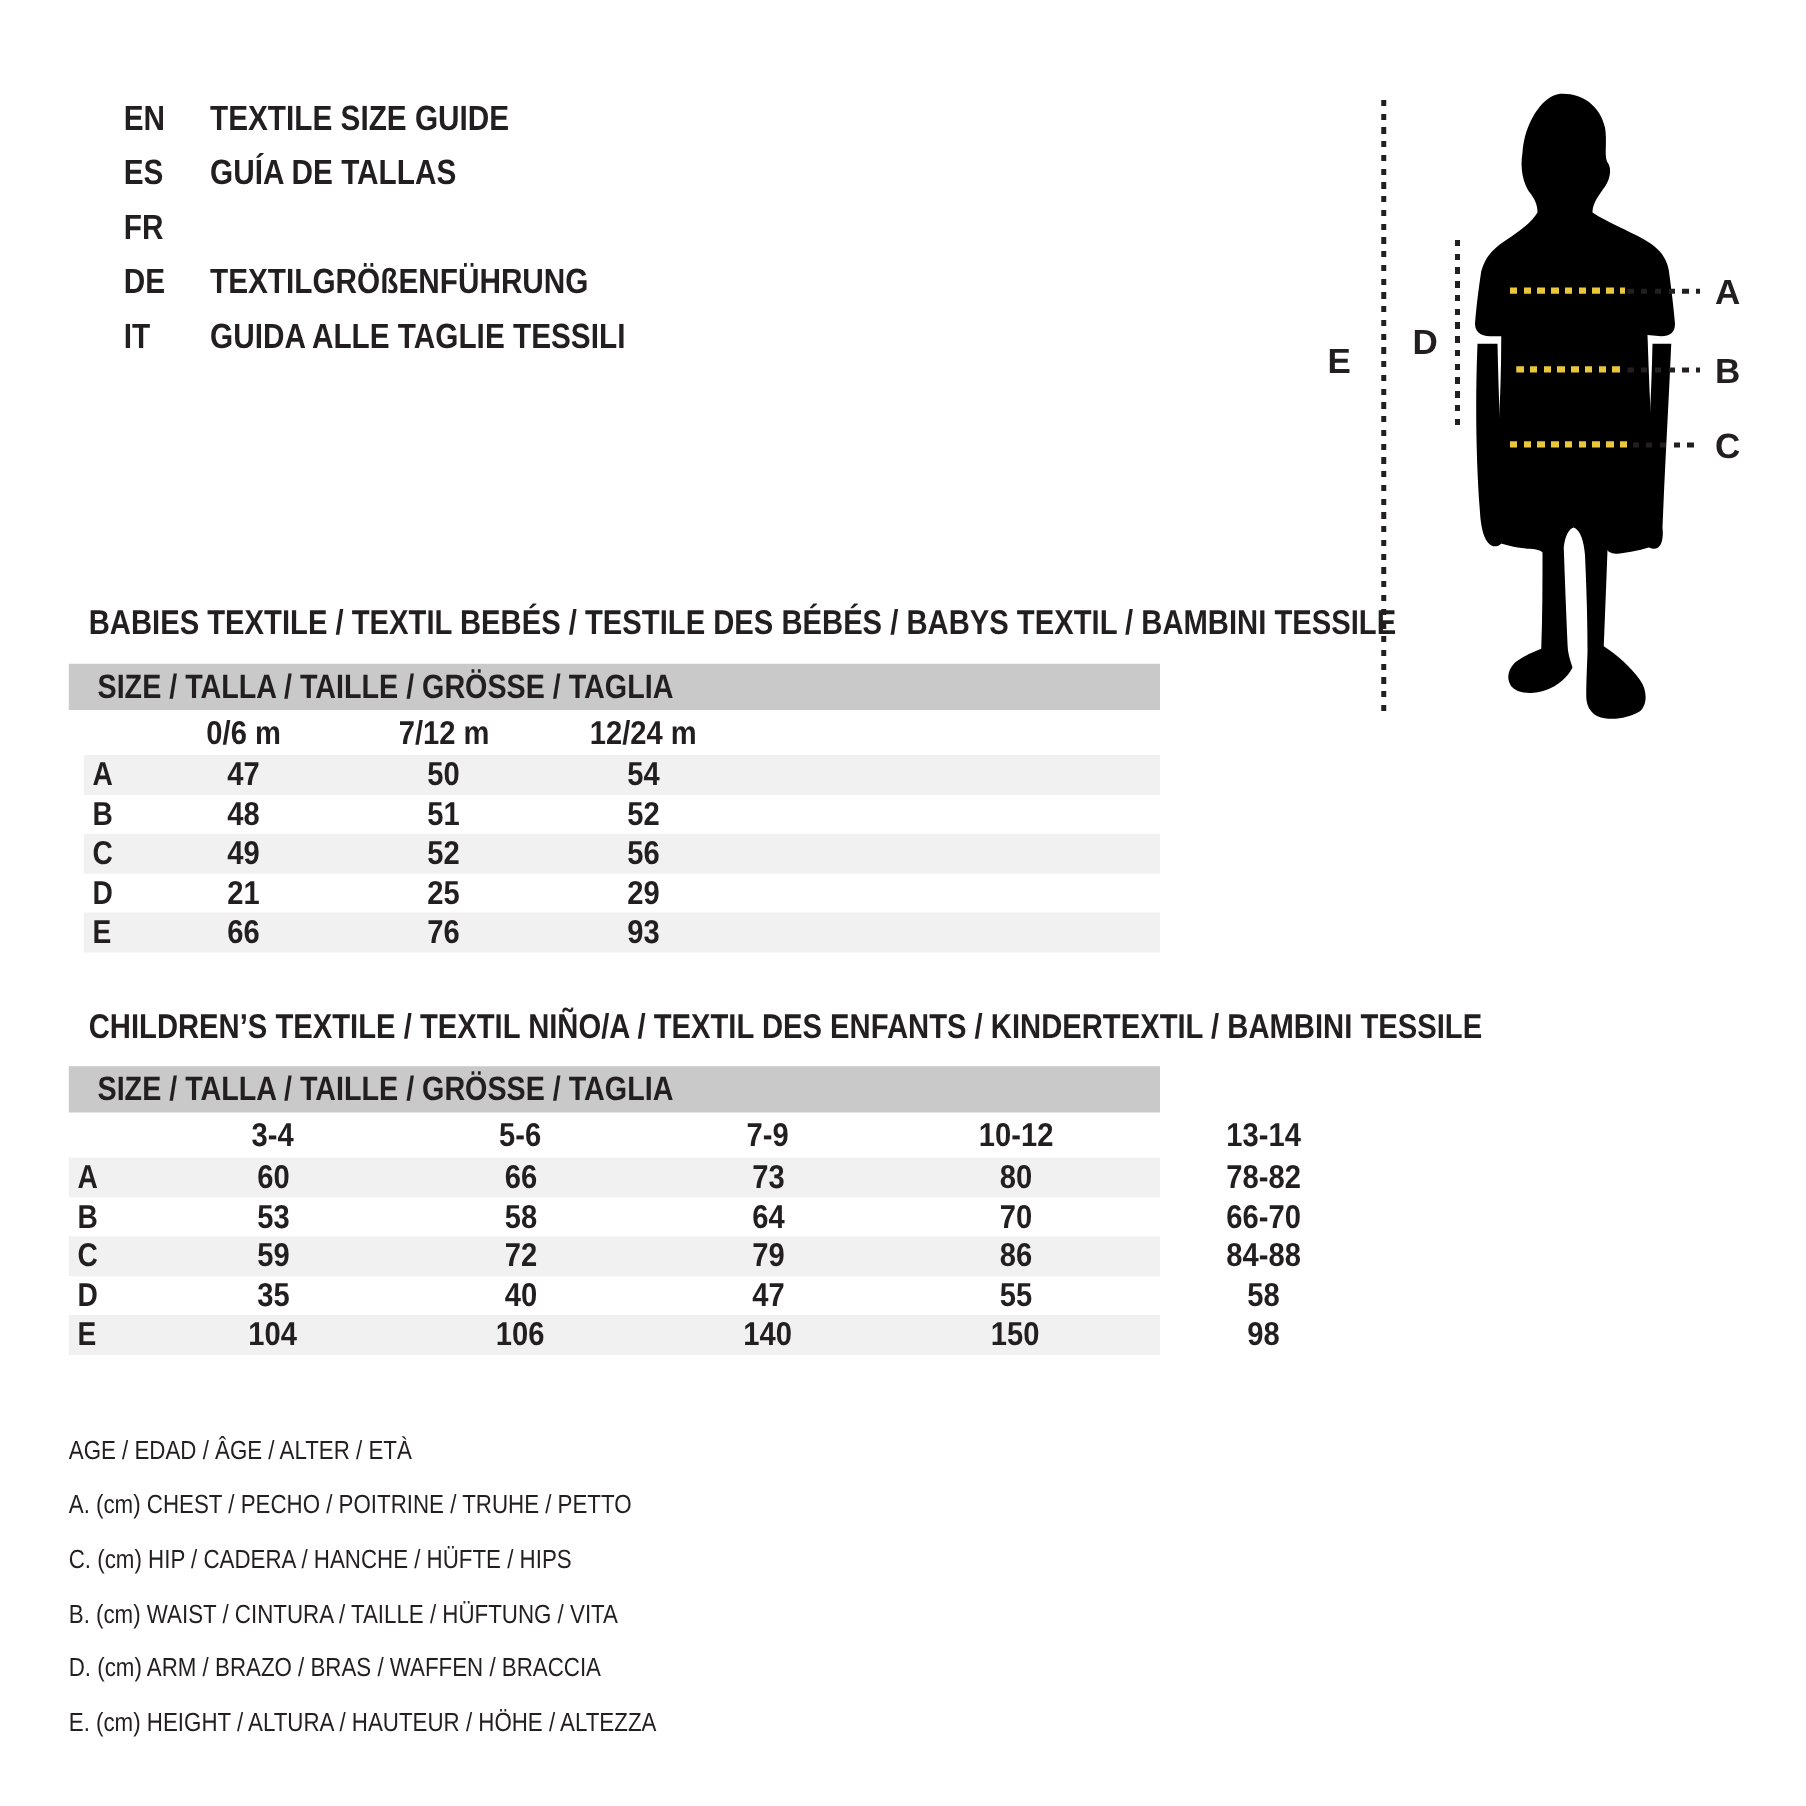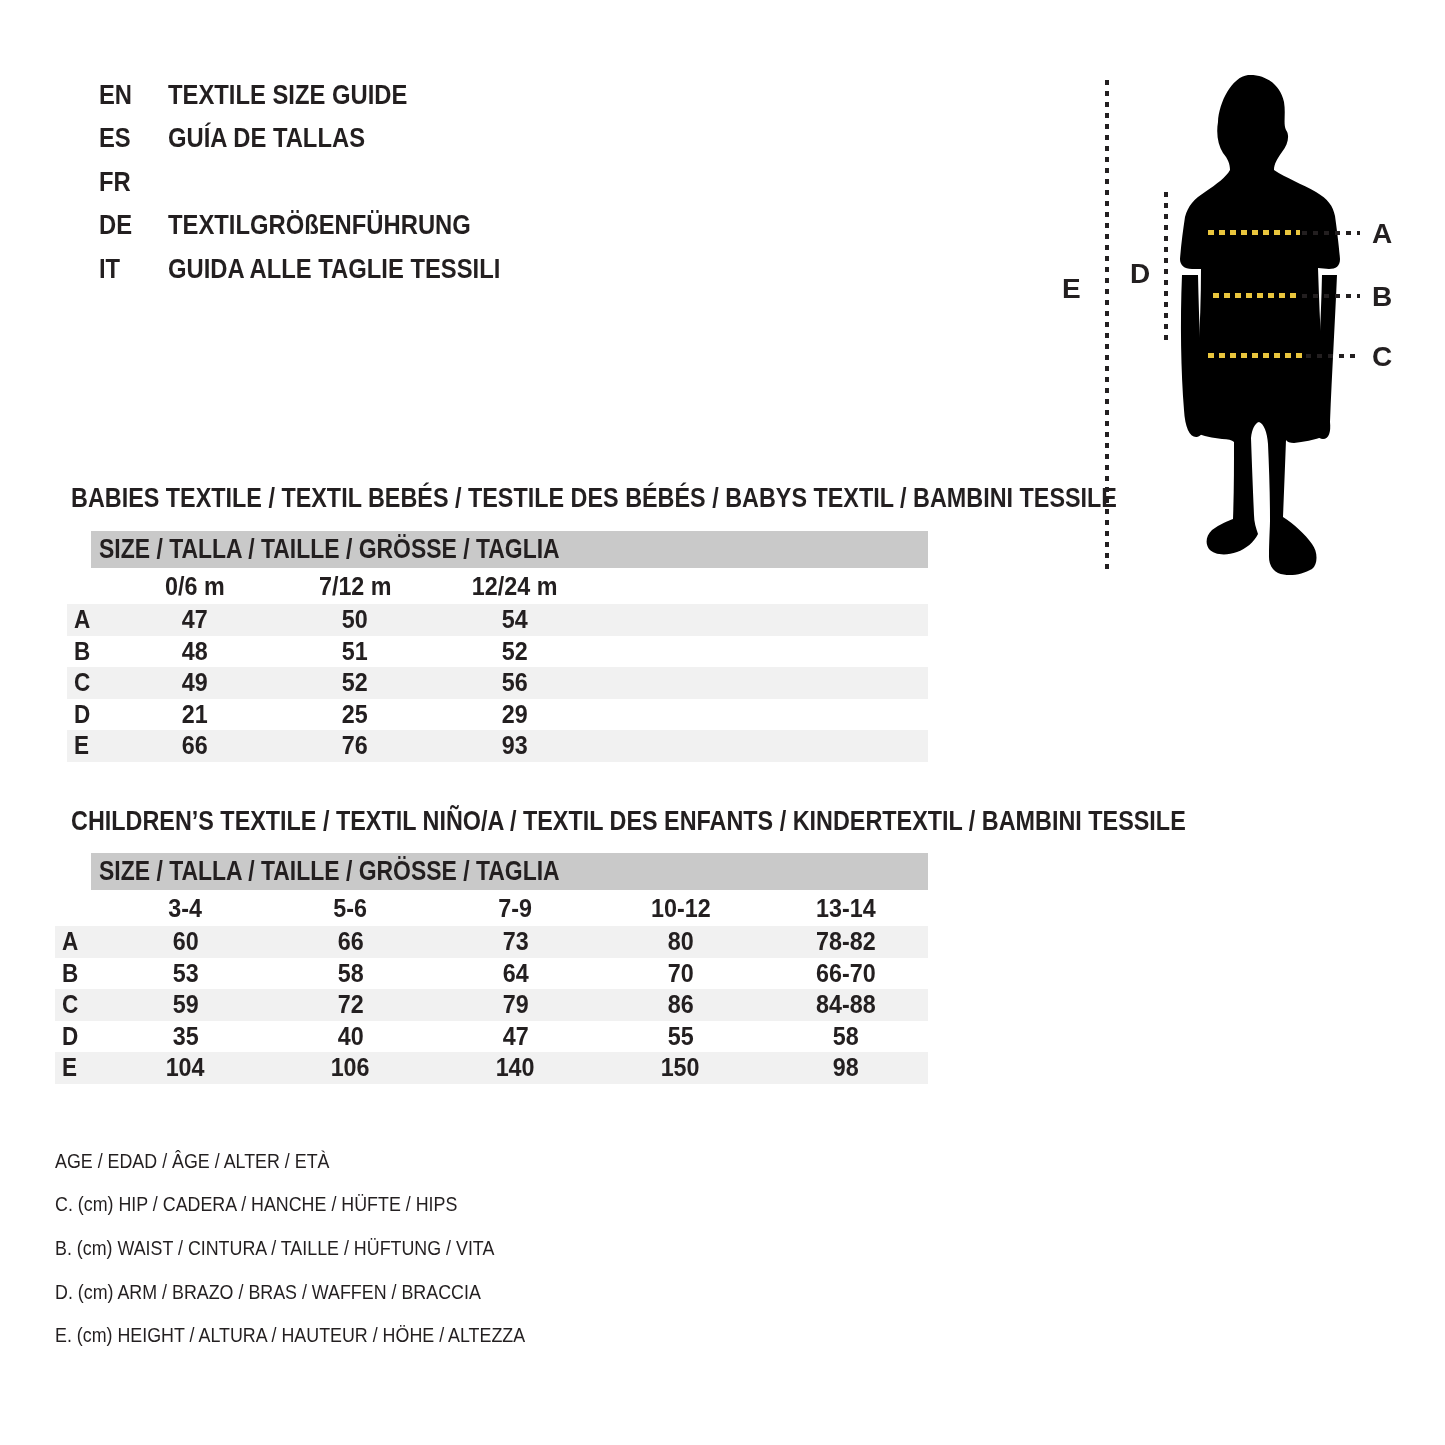--- a/index.html
+++ b/index.html
@@ -36,23 +36,23 @@
   .ml-b{left:332px;top:221px;}
   .ml-c{left:332px;top:281px;}
 
   
   .section-title{position:absolute;left:55px;font-size:27.5px;font-weight:700;margin-left:16px;}
   .babies-title{top:482px;}
   .children-title{top:805px;}
   .size-table{position:absolute;left:55px;width:873px;}
   .babies-table{top:531px;}
   .children-table{top:853px;}
-  .size-bar{height:37px;background:#c9c9c9;display:flex;align-items:center;padding-left:8px;box-sizing:border-box;font-size:27px;font-weight:700;margin-left:36px;}
+  .size-bar{height:37px;background:#c9c9c9;display:flex;align-items:center;padding-left:23px;box-sizing:border-box;font-size:27px;font-weight:700;}
   .grid-b{display:grid;grid-template-columns:48px 160px 160px 160px auto;align-items:center;margin-left:12px;}
-  .grid-c{display:grid;grid-template-columns:48px 165px 165px 165px 165px 165px;align-items:center;}
+  .grid-c{display:grid;grid-template-columns:48px 165px 165px 165px 165px 165px;align-items:center;gap:33px;}
   .col-row{height:36px;font-size:26.5px;font-weight:700;}
   .data-row{height:31.5px;font-size:26.5px;font-weight:700;}
   .data-row.odd{background:#f1f1f1;}
   .cell{text-align:center;}
   .row-label{padding-left:7px;text-align:left;}
 
   
   .legend{position:absolute;left:55px;top:1139px;font-size:21px;font-weight:400;}
   .legend-line{height:43.6px;display:flex;align-items:center;}
 </style>
@@ -210,20 +210,23 @@
     <span class="cell"><span class="condC">150</span></span>
     <span class="cell"><span class="condC">98</span></span>
   </div>
 </div>
 
 <div class="legend">
   <div class="legend-line">
       <span class="condL">AGE / EDAD / ÂGE / ALTER / ETÀ</span>
     </div>
   <div class="legend-line">
+      <span class="condL">A. (cm) CHEST / PECHO / POITRINE / TRUHE / PETTO</span>
+    </div>
+  <div class="legend-line">
       <span class="condL">C. (cm) HIP / CADERA / HANCHE / HÜFTE / HIPS</span>
     </div>
   <div class="legend-line">
       <span class="condL">B. (cm) WAIST / CINTURA / TAILLE / HÜFTUNG / VITA</span>
     </div>
   <div class="legend-line">
       <span class="condL">D. (cm) ARM / BRAZO / BRAS / WAFFEN / BRACCIA</span>
     </div>
   <div class="legend-line">
       <span class="condL">E. (cm) HEIGHT / ALTURA / HAUTEUR / HÖHE / ALTEZZA</span>

